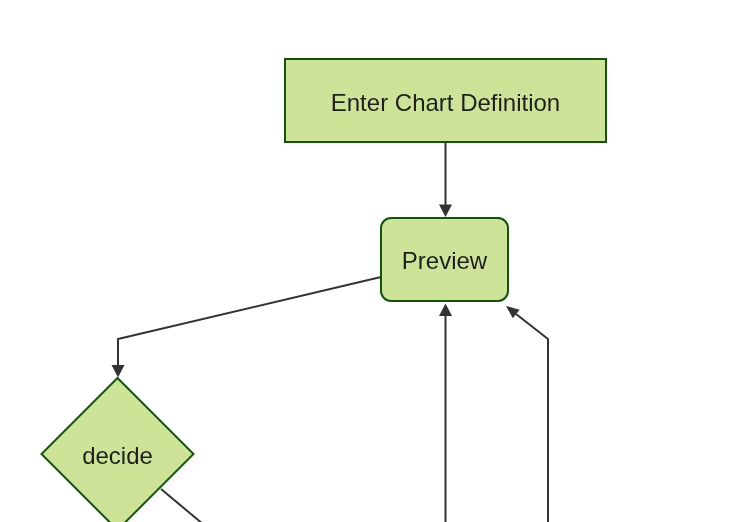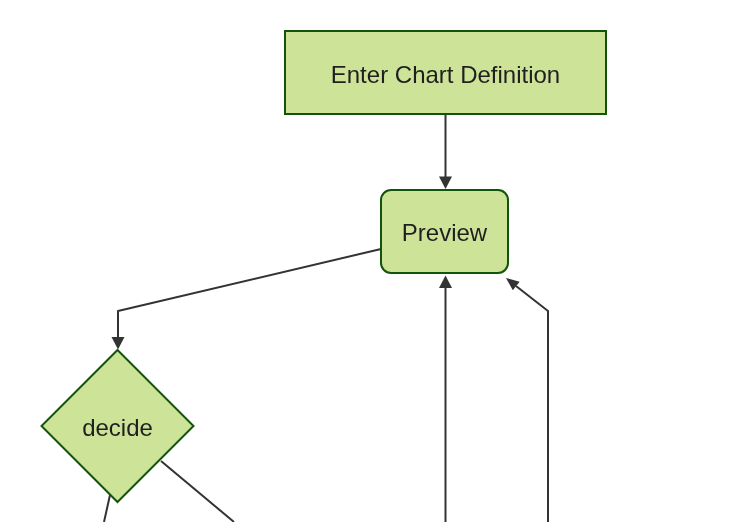--- a/index.html
+++ b/index.html
@@ -7,20 +7,21 @@
     padding: 0;
     width: 740px;
     height: 522px;
     background: #ffffff;
     overflow: hidden;
     font-family: "Liberation Sans", sans-serif;
   }
   .canvas-wrap {
     width: 740px;
     height: 372px;
+    margin-top: 28px;
   }
   svg {
     display: block;
   }
   .node-shape {
     fill: #cde498;
     stroke: #13540c;
     stroke-width: 2px;
   }
   .node-label {

